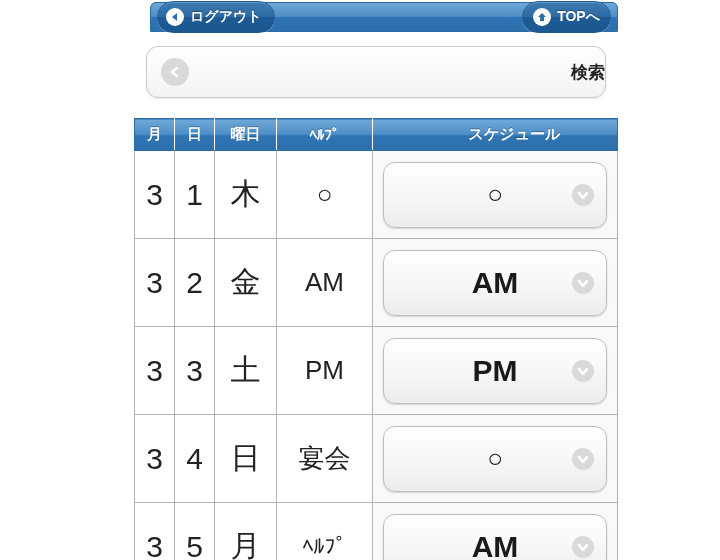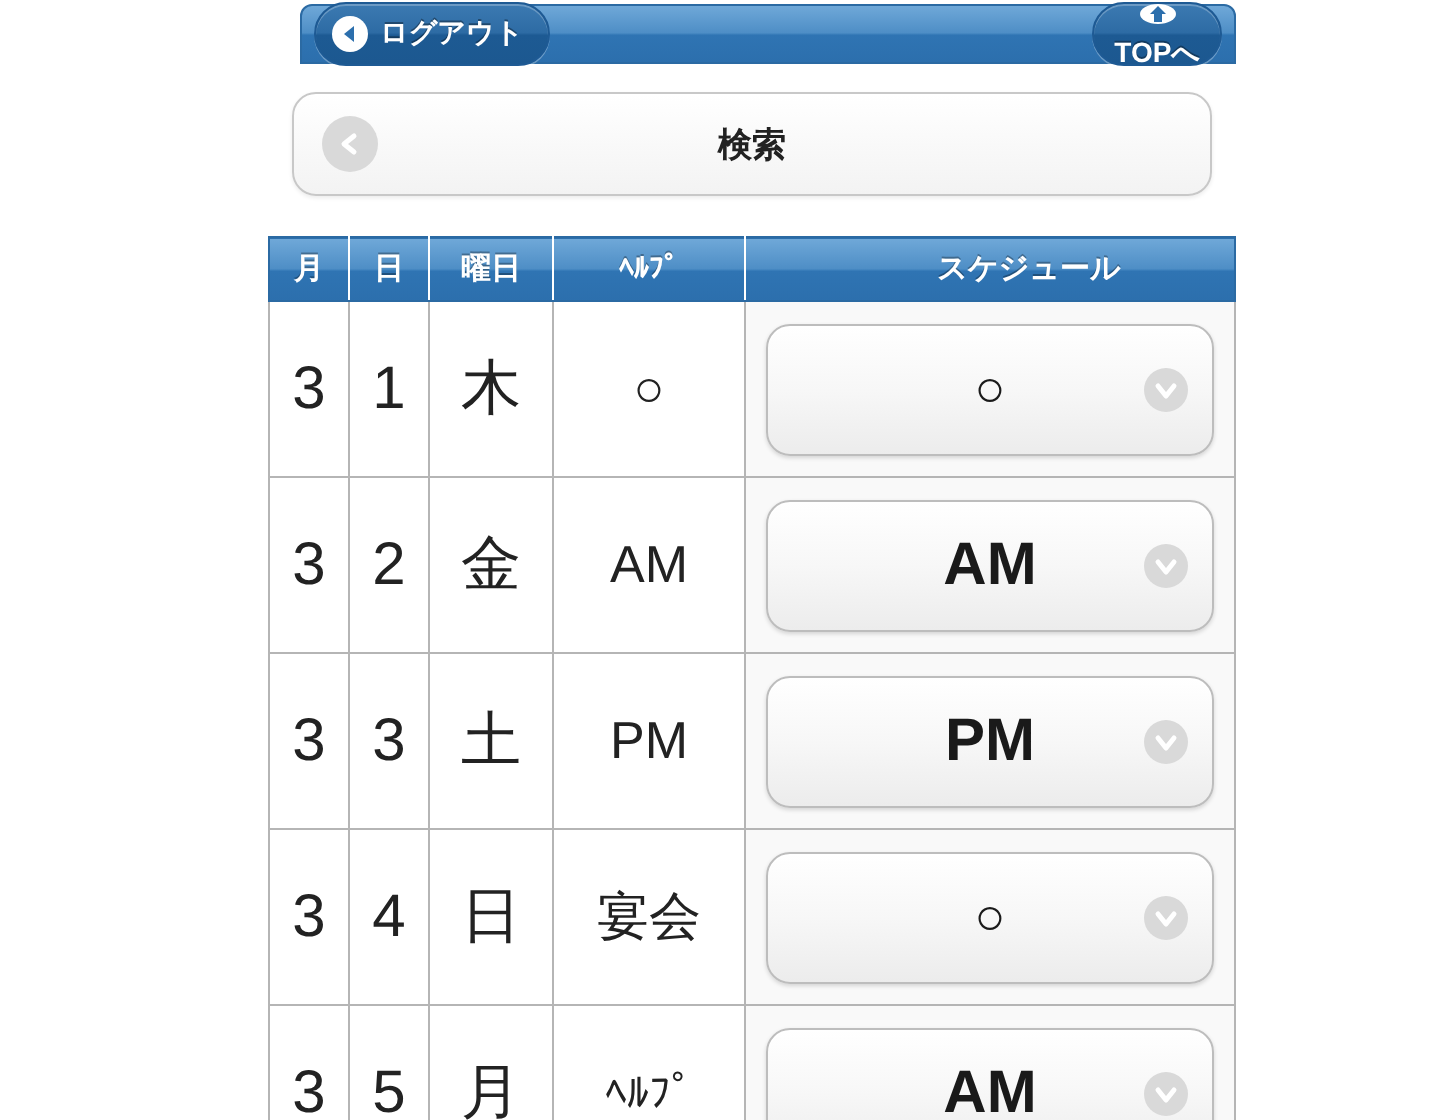--- a/index.html
+++ b/index.html
@@ -58,21 +58,21 @@
   }
   .nav-btn .circ {
     width: 18px;
     height: 18px;
     border-radius: 50%;
     background: #fff;
     display: flex;
     align-items: center;
     justify-content: center;
   }
-  .nav-btn.right { padding: 0 10px 0 10px; flex-direction: column; }
+  .nav-btn.right { padding: 0 10px 0 10px; }
   
   .search-wrap {
     padding: 14px 12px 20px 12px;
     background: #fff;
   }
   .search-pill {
     height: 52px;
     border: 1px solid #c8c8c8;
     border-radius: 12px;
     background: linear-gradient(to bottom, #ffffff, #f3f3f3);
@@ -88,21 +88,21 @@
     height: 28px;
     border-radius: 50%;
     background: #d9d9d9;
     display: flex;
     align-items: center;
     justify-content: center;
   }
   .search-pill .label {
     position: absolute;
     left: 0; right: 0;
-    text-align: center;
+    text-align: right;
     font-size: 17px;
     font-weight: 700;
     color: #222;
     pointer-events: none;
   }
   
   table.sched {
     width: 100%;
     border-collapse: collapse;
     table-layout: fixed;

